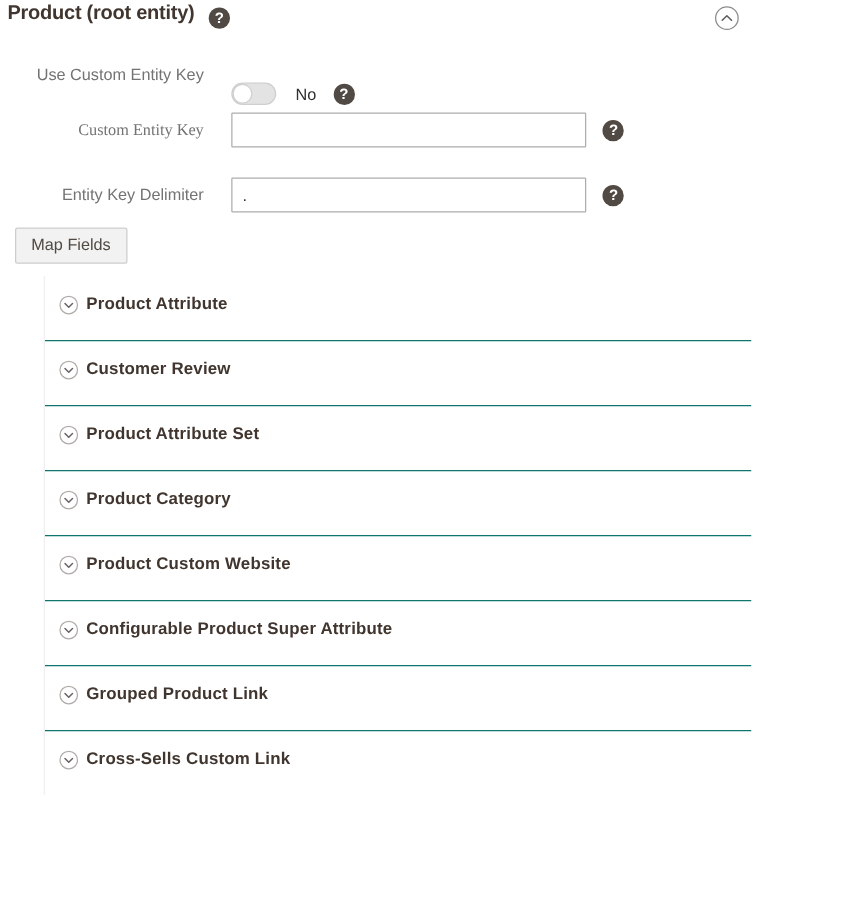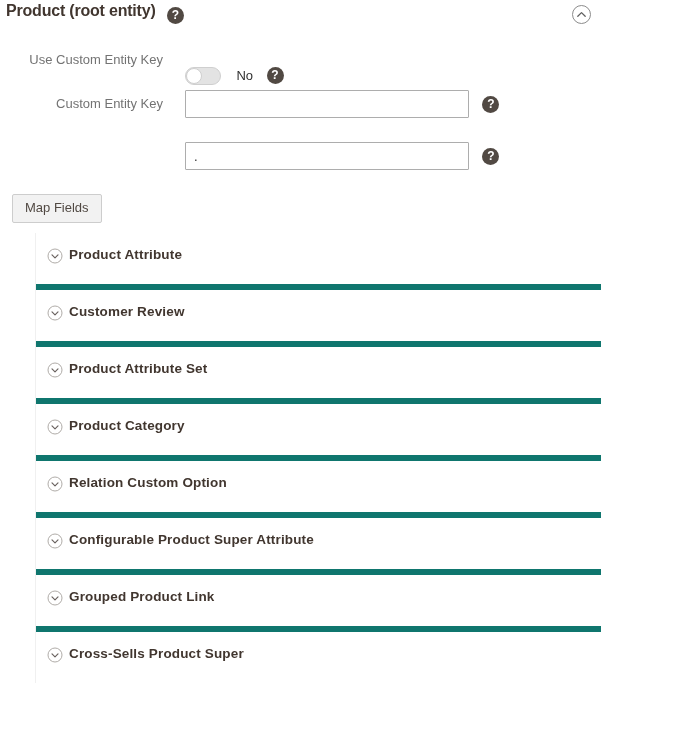--- a/index.html
+++ b/index.html
@@ -152,21 +152,21 @@
   }
   .input-help {
     display: inline-block;
     vertical-align: middle;
     margin-left: 9px;
   }
 
   
   .button-row {
     position: relative;
-    margin-top: 14px;
+    margin-top: 2px;
     padding-left: 12px;
     text-decoration: underline;
   }
   .btn {
     display: inline-block;
     background: #f2f2f2;
     border: 1px solid #cdcdcd;
     border-radius: 2px;
     padding: 6px 12px 7px 12px;
     font-family: "Liberation Sans", sans-serif;
@@ -179,21 +179,21 @@
   
   .section-list {
     position: relative;
     margin-top: 10px;
     margin-left: 35px;
     border-left: 1px solid #f0f0f0;
   }
   .section-row {
     position: relative;
     height: 51px;
-    border-bottom: 6px solid #0f766e;
+    border-bottom: 1px solid #0f766e;
     cursor: pointer;
   }
   .section-row:last-child {
     border-bottom: none;
   }
   .section-row .chev {
     position: absolute;
     left: 11px;
     top: 15px;
     width: 16px;
@@ -236,28 +236,29 @@
       <div class="field-control" style="top:24px;">
         <span class="switch">
           <span class="knob"></span>
         </span>
         <span class="switch-text">No</span>
         <span class="switch-help help-badge">?</span>
       </div>
     </div>
 
     <div class="field-row" style="height:52px;">
-      <div class="field-label" style="top:20px;">Custom Entity Key</div>
+      <div class="field-label" style="top:20px;font-family:Liberation Serif, serif;">Custom Entity Key</div>
       <div class="field-control" style="top:14px;">
         <input class="text-input" type="text" value="" style="">
         <span class="input-help help-badge">?</span>
       </div>
     </div>
 
     <div class="field-row" style="height:52px;">
+      <div class="field-label" style="top:20px;">Entity Key Delimiter</div>
       <div class="field-control" style="top:14px;">
         <input class="text-input" type="text" value="." style="">
         <span class="input-help help-badge">?</span>
       </div>
     </div>
 
     <div class="button-row">
       <span class="btn">Map Fields</span>
     </div>
 
@@ -301,21 +302,21 @@
         </span>
         <span class="section-title">Product Category</span>
       </div>
       <div class="section-row">
         <span class="chev">
           <svg width="16" height="16" viewBox="0 0 16 16">
             <circle cx="8" cy="8" r="7" fill="none" stroke="#b0aca8" stroke-width="1"></circle>
             <polyline points="5,6.8 8,9.8 11,6.8" fill="none" stroke="#6a6360" stroke-width="1.2" stroke-linecap="round" stroke-linejoin="round"></polyline>
           </svg>
         </span>
-        <span class="section-title">Relation Custom Option</span>
+        <span class="section-title">Product Custom Website</span>
       </div>
       <div class="section-row">
         <span class="chev">
           <svg width="16" height="16" viewBox="0 0 16 16">
             <circle cx="8" cy="8" r="7" fill="none" stroke="#b0aca8" stroke-width="1"></circle>
             <polyline points="5,6.8 8,9.8 11,6.8" fill="none" stroke="#6a6360" stroke-width="1.2" stroke-linecap="round" stroke-linejoin="round"></polyline>
           </svg>
         </span>
         <span class="section-title">Configurable Product Super Attribute</span>
       </div>
@@ -328,17 +329,17 @@
         </span>
         <span class="section-title">Grouped Product Link</span>
       </div>
       <div class="section-row">
         <span class="chev">
           <svg width="16" height="16" viewBox="0 0 16 16">
             <circle cx="8" cy="8" r="7" fill="none" stroke="#b0aca8" stroke-width="1"></circle>
             <polyline points="5,6.8 8,9.8 11,6.8" fill="none" stroke="#6a6360" stroke-width="1.2" stroke-linecap="round" stroke-linejoin="round"></polyline>
           </svg>
         </span>
-        <span class="section-title">Cross-Sells Product Super</span>
+        <span class="section-title">Cross-Sells Custom Link</span>
       </div>
     </div>
 
 </div>
 
 </body></html>

